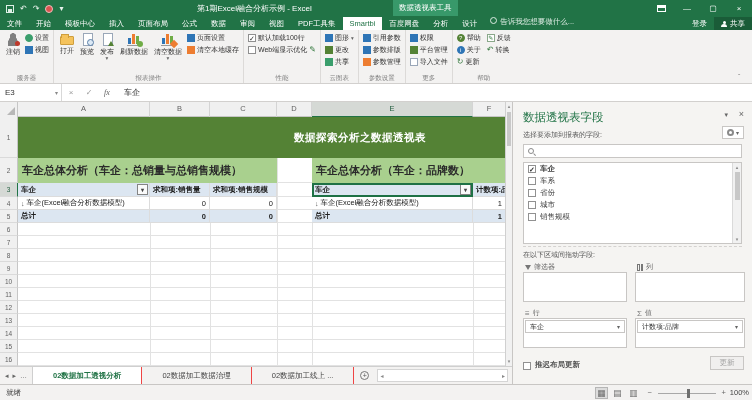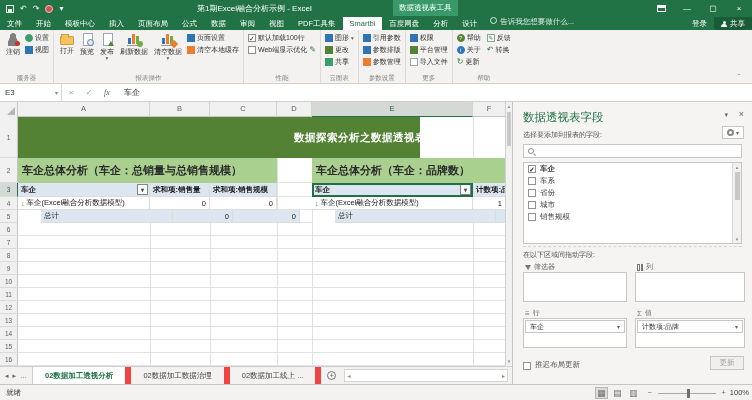--- a/index.html
+++ b/index.html
@@ -83,38 +83,38 @@
   .hline{position:absolute;height:1px;background:#e2e2e2;z-index:2;}
   .colhead{position:absolute;left:0;top:0;width:505px;height:15px;background:#f0f0f0;border-bottom:1px solid #c6c6c6;z-index:4;}
   .ch{position:absolute;top:0;height:15px;line-height:14px;text-align:center;font-size:7.5px;color:#5f5f5f;border-right:1px solid #d4d4d4;}
   .ch.sel{background:#d5d9d5;color:#1f5b3d;border-bottom:1px solid #217346;}
   .corner{position:absolute;left:0;top:0;width:18px;height:15px;border-right:1px solid #c6c6c6;background:#f0f0f0;}
   .corner::after{content:"";position:absolute;right:2px;bottom:2px;width:0;height:0;border-left:8px solid transparent;border-bottom:8px solid #b8b8b8;}
   .gutter-cell{position:absolute;left:0;width:18px;border-right:1px solid #c6c6c6;border-bottom:1px solid #dadada;background:#f0f0f0;color:#5f5f5f;font-size:6.5px;display:flex;align-items:center;justify-content:center;z-index:4;}
   .gutter-cell.sel{background:#d5d9d5;color:#1f5b3d;border-right:1px solid #217346;}
   .cell{position:absolute;z-index:3;display:flex;align-items:center;white-space:nowrap;overflow:hidden;font-size:7.5px;color:#222;background:#fff;border-right:1px solid #dcdcdc;border-bottom:1px solid #dcdcdc;padding:0 3px;}
   .cell.hdr{background:#dce6f1;font-weight:bold;color:#1f1f1f;}
-  .cell.tot{background:#dce6f1;font-weight:normal;color:#1f1f1f;margin-left:23px;}
+  .cell.tot{background:#dce6f1;font-weight:bold;color:#1f1f1f;}
   .cell.num{justify-content:flex-end;}
-  .banner{position:absolute;left:18px;top:15px;width:402px;height:41px;background:#548235;z-index:3;}
+  .banner{position:absolute;left:18px;top:15px;width:487px;height:41px;background:#548235;z-index:3;}
   .banner span{position:absolute;left:276px;top:14px;color:#fff;font-size:10.5px;font-weight:bold;letter-spacing:0.5px;white-space:nowrap;}
   .band{position:absolute;top:56px;height:25px;background:#a9d08e;z-index:3;display:flex;align-items:center;padding-left:4px;font-size:11px;font-weight:bold;color:#2b2b2b;white-space:nowrap;overflow:hidden;}
   .filterbtn{position:absolute;top:1px;right:1px;width:11px;height:11px;background:#fafafa;border:1px solid #848484;color:#444;font-size:6px;line-height:10px;text-align:center;z-index:6;}
   .selbox{position:absolute;left:312px;top:81px;width:161px;height:14px;border:2px solid #1e7145;z-index:5;pointer-events:none;}
   .expand-arr{color:#555;margin-right:2px;font-size:7px;}
 
   
   .vscroll{position:absolute;left:505px;top:102px;width:7px;height:264px;background:#f1f1f1;border-left:1px solid #d0d0d0;z-index:5;}
   .vscroll .sa{position:absolute;left:0;width:6px;height:9px;color:#8a8a8a;font-size:5px;text-align:center;line-height:9px;}
   .vscroll .thumb{position:absolute;left:1px;top:10px;width:4px;height:34px;background:#c8c8c8;}
 
   
   .sheetbar{position:absolute;left:0;top:366px;width:512px;height:18px;background:#f3f2f1;border-top:1px solid #cfcfcf;display:flex;align-items:stretch;font-size:7.5px;color:#444;}
   .nav{display:flex;align-items:center;gap:4px;padding:0 5px;color:#666;font-size:7px;}
-  .stab{display:flex;align-items:center;padding:0 12px;border-right:6px solid #ef4444;white-space:nowrap;}
+  .stab{display:flex;align-items:center;padding:0 20px;border-right:1px solid #ef4444;white-space:nowrap;}
   .stab.active{background:#fff;color:#217346;font-weight:bold;border-left:1px solid #cfcfcf;}
   .addsheet{display:flex;align-items:center;padding:0 6px;}
   .addsheet .circ{width:9px;height:9px;border:1px solid #777;border-radius:50%;color:#555;font-size:7px;line-height:8px;text-align:center;}
   .hscroll{flex:1;margin:2px 4px 2px 2px;background:#fff;border:1px solid #d5d5d5;position:relative;display:flex;align-items:center;}
   .hscroll .ha{color:#8a8a8a;font-size:6px;padding:0 2px;}
 
   
   .statusbar{position:absolute;left:0;top:384px;width:752px;height:16px;background:#f3f2f1;border-top:1px solid #c8c6c4;font-size:7.5px;color:#444;}
   .st-ready{position:absolute;left:6px;top:3px;}
   .vws{position:absolute;right:112px;top:2px;display:flex;gap:3px;}
@@ -147,21 +147,21 @@
   .p-lscroll .thumb{position:absolute;left:1.5px;top:9px;width:5px;height:28px;background:#c8c8c8;}
   .p-drag{position:absolute;left:10px;top:148px;font-size:7px;color:#555;}
   .p-sep{position:absolute;left:10px;right:10px;top:144px;border-top:1px dashed #d4d2d0;}
   .a-label{position:absolute;font-size:7px;color:#666;display:flex;align-items:center;gap:3px;}
   .a-box{position:absolute;height:30px;background:#fff;border:1px solid #c8c6c4;padding:1px;}
   .pill{height:13px;background:#fff;border:1px solid #c8c6c4;display:flex;align-items:center;padding:0 4px;font-size:7px;color:#333;}
   .pill .pd{margin-left:auto;color:#666;font-size:6px;}
   .funnel{width:0;height:0;border-left:3.5px solid transparent;border-right:3.5px solid transparent;border-top:5px solid #777;}
   .colsicon{display:flex;gap:1px;}
   .colsicon i{display:block;width:2.5px;height:7px;border:1px solid #777;}
-  .p-defer{position:absolute;left:10px;top:258px;display:flex;align-items:flex-end;gap:4px;color:#555;}
+  .p-defer{position:absolute;left:10px;top:258px;display:flex;align-items:flex-end;gap:4px;color:#555;font-weight:bold;}
   .upd-btn{position:absolute;right:8px;top:254px;width:34px;height:14px;background:#f0efee;border:1px solid #c8c6c4;color:#a0a0a0;display:flex;align-items:center;justify-content:center;}
 </style>
 </head>
 <body>
 
 <div class="titlebar">
   <div class="qat">
     <span class="i-save"></span>
     <span class="g">↶</span>
     <span class="g">↷</span>

